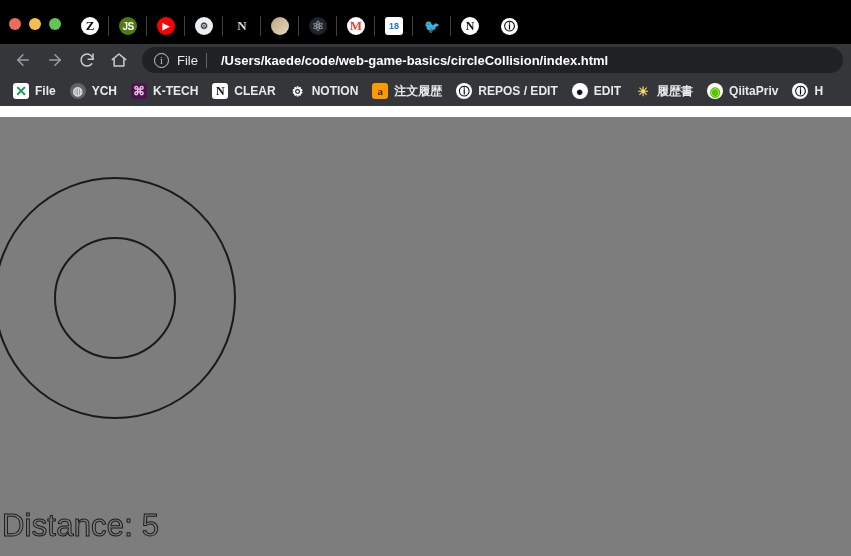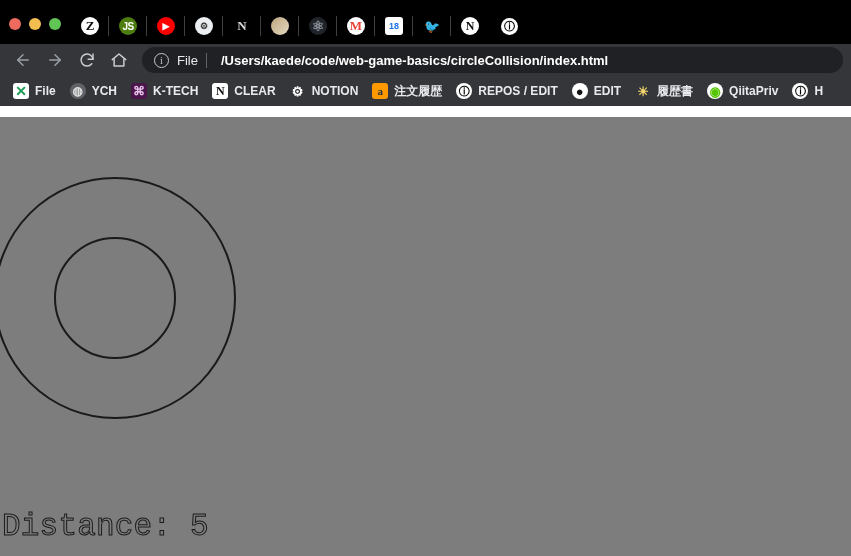--- a/index.html
+++ b/index.html
@@ -173,21 +173,21 @@
     position: absolute; top: 117px; left: 0;
     width: 851px; height: 439px;
     background: #7d7d7d;
     overflow: hidden;
   }
   .p5-canvas { position: absolute; inset: 0; }
   .distance-label {
     position: absolute;
     left: 2px; bottom: 12px;
     font-size: 31px;
-    font-family: Liberation Mono, monospace;
+    font-family: Liberation Sans, sans-serif;
     color: transparent;
     -webkit-text-stroke: 1px #1a1a1a;
     letter-spacing: 0.2px;
     white-space: nowrap;
     margin-top: 40px;
   }
 </style>
 </head>
 <body>
 

